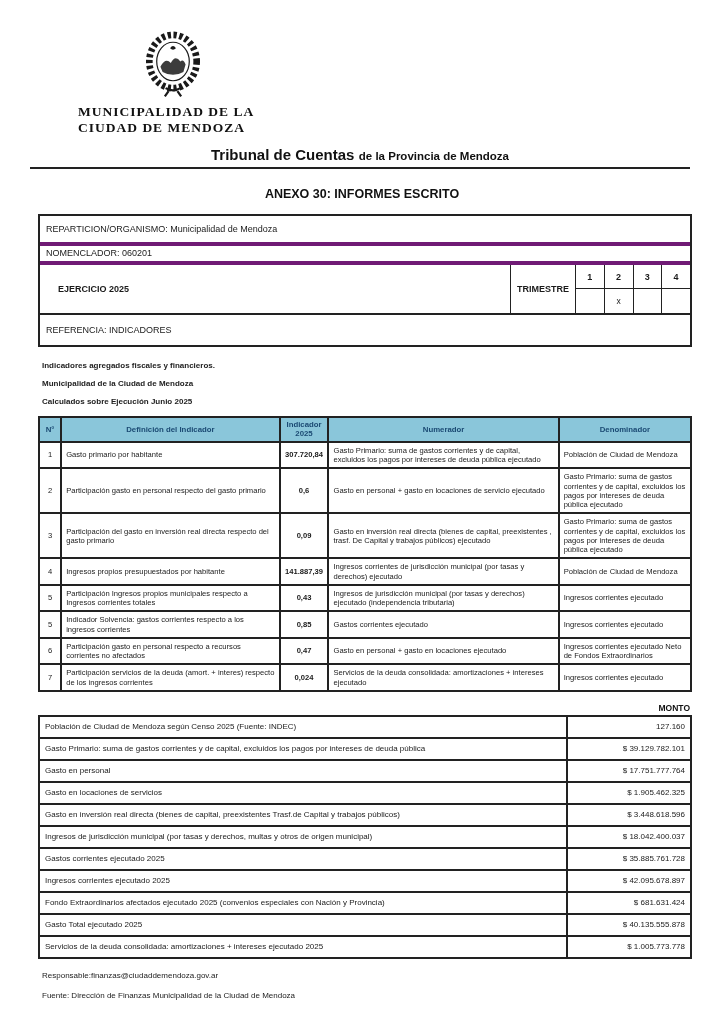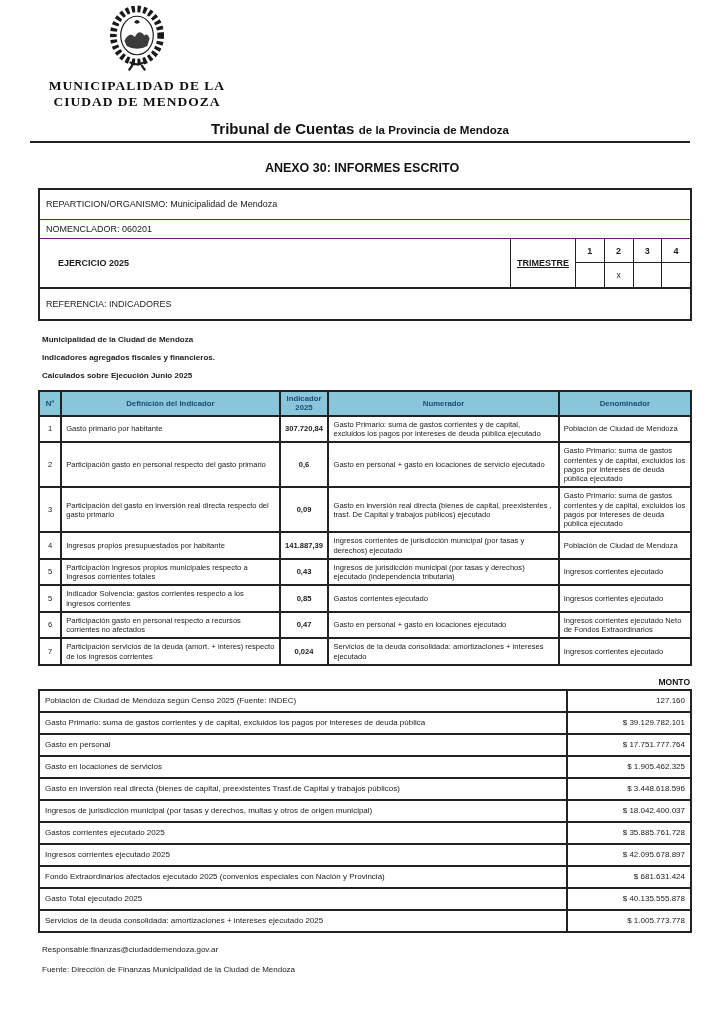--- a/index.html
+++ b/index.html
@@ -8,23 +8,23 @@
     width:724px;height:1024px;
     background:#ffffff;
     margin:0 auto;
     font-family:"Liberation Sans",sans-serif;
     color:#1a1a1a;
     overflow:hidden;
     box-sizing:border-box;
   }
   
   .logo-block{
-    margin-left:42px;
+    padding-top:26px;
+    margin-left:78px;
     width:190px;
-    text-align:center;
   }
   .crest{display:block;margin:0 auto 4px auto;}
   .org-name{
     font-family:"Liberation Serif",serif;
     font-weight:bold;
     font-size:13.5px;
     line-height:1.18;
     letter-spacing:1px;
     color:#111;
     white-space:nowrap;
@@ -46,34 +46,34 @@
     color:#111;
   }
   
   .info-box{
     width:654px;
     margin:13px 0 0 38px;
     border:2px solid #222;
     box-sizing:border-box;
     font-size:9px;
   }
-  .info-row{border-bottom:1px solid #701a75;box-sizing:border-box;}
+  .info-row{border-bottom:4px solid #701a75;box-sizing:border-box;}
   .info-row:last-child{border-bottom:none;}
   .info-row-reparticion{height:30px;display:flex;align-items:center;padding-left:6px;}
   .info-row-nomenclador{height:19px;display:flex;align-items:center;padding-left:6px;}
   .info-row-referencia{height:30px;display:flex;align-items:center;padding-left:6px;border-bottom:none;border-radius:8px;}
   .info-row-ejercicio{
     height:50px;display:flex;align-items:stretch;padding:0;
     border-bottom:2px solid #222;
   }
   .ejercicio-cell{flex:1;display:flex;align-items:center;padding-left:18px;font-weight:bold;}
   .trimestre-label{
     width:65px;border-left:1px solid #222;
     display:flex;align-items:center;justify-content:center;
-    font-weight:bold;box-sizing:border-box;text-decoration:underline;
+    font-weight:bold;box-sizing:border-box;
   }
   .trimestre-grid{width:115px;display:flex;}
   .trimestre-col{
     flex:1;border-left:1px solid #222;display:flex;flex-direction:column;box-sizing:border-box;
   }
   .trimestre-num{
     flex:1;display:flex;align-items:center;justify-content:center;
     font-weight:bold;border-bottom:1px solid #222;
   }
   .trimestre-mark{flex:1;display:flex;align-items:center;justify-content:center;font-size:8.5px;}
@@ -183,22 +183,22 @@
     <div class="trimestre-mark"></div>
   </div>
 </div>
     </div>
     <div class="info-row info-row-referencia">
       <span>REFERENCIA: INDICADORES</span>
     </div>
   </div>
 
   <div class="notes">
+    <div>Indicadores agregados fiscales y financieros.</div>
     <div>Municipalidad de la Ciudad de Mendoza</div>
-    <div>Indicadores agregados fiscales y financieros.</div>
     <div>Calculados sobre Ejecución Junio 2025</div>
   </div>
 
   <table class="tbl">
     <colgroup>
       <col class="col-n">
         <col class="col-def">
         <col class="col-val">
         <col class="col-num">
         <col class="col-den">

